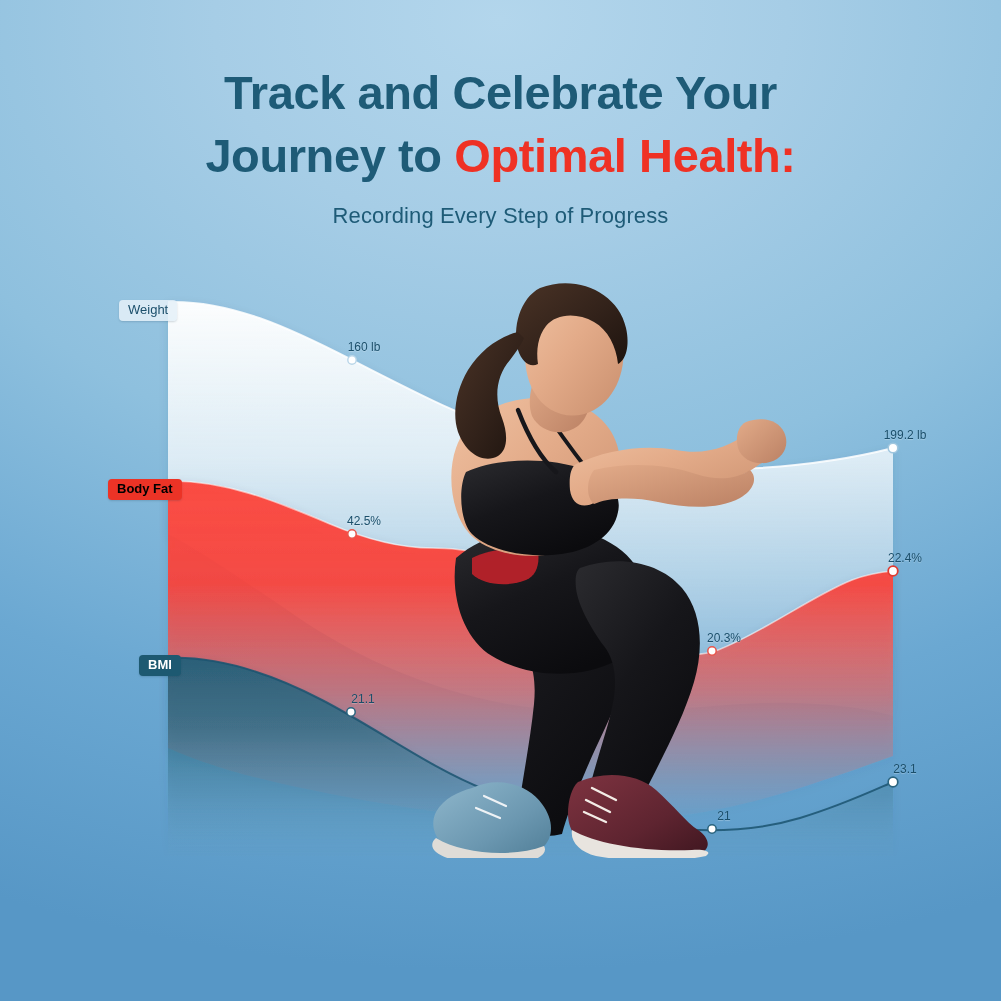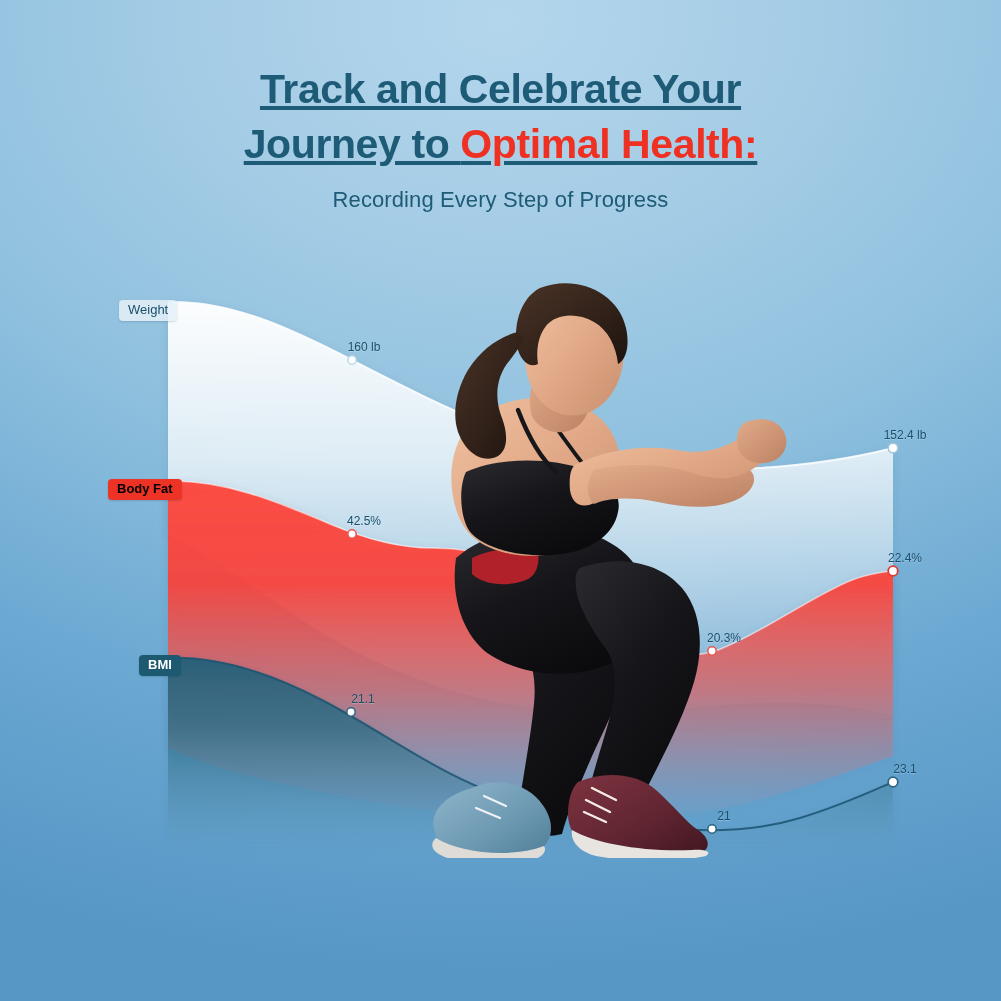--- a/index.html
+++ b/index.html
@@ -20,27 +20,26 @@
   }
 
   
   .headline-block {
     position:absolute;
     left:0; right:0; top:62px;
     text-align:center;
     user-select:none;
   }
   .headline-line {
-    font-size:41px;
+    font-size:47px;
     font-weight:bold;
     line-height:1.33;
     letter-spacing:-0.4px;
     color:#1e5b77;
     white-space:nowrap;
-    text-decoration:underline;
   }
   .headline-line .accent { color:#ef3124; }
 
   .subheadline {
     margin-top:16px;
     font-size:22px;
     font-weight:normal;
     color:#1e5b77;
     letter-spacing:0.1px;
   }
@@ -228,21 +227,21 @@
         <circle cx="893" cy="506" r="4.8" fill="#ffffff" stroke="#2a647f" stroke-width="1.7"></circle>
       </g>
     </svg>
 
     <div class="series-badge badge-weight" style="top:24px;left:119px;">Weight</div>
     <div class="series-badge badge-bodyfat" style="top:203px;left:108px;">Body Fat</div>
     <div class="series-badge badge-bmi" style="top:379px;left:139px;">BMI</div>
 
     <div class="value-label" style="left:352px; top:78px;">160 lb</div>
     <div class="value-label" style="left:726px; top:198px;">lb</div>
-    <div class="value-label" style="left:893px; top:166px;">152.4 lb</div>
+    <div class="value-label" style="left:893px; top:166px;">199.2 lb</div>
 
     <div class="value-label" style="left:352px; top:252px;">42.5%</div>
     <div class="value-label" style="left:712px; top:369px;">20.3%</div>
     <div class="value-label" style="left:893px; top:289px;">22.4%</div>
 
     <div class="value-label" style="left:351px; top:430px;">21.1</div>
     <div class="value-label" style="left:533px; top:518px;">22.7</div>
     <div class="value-label" style="left:712px; top:547px;">21</div>
     <div class="value-label" style="left:893px; top:500px;">23.1</div>
   </div>

